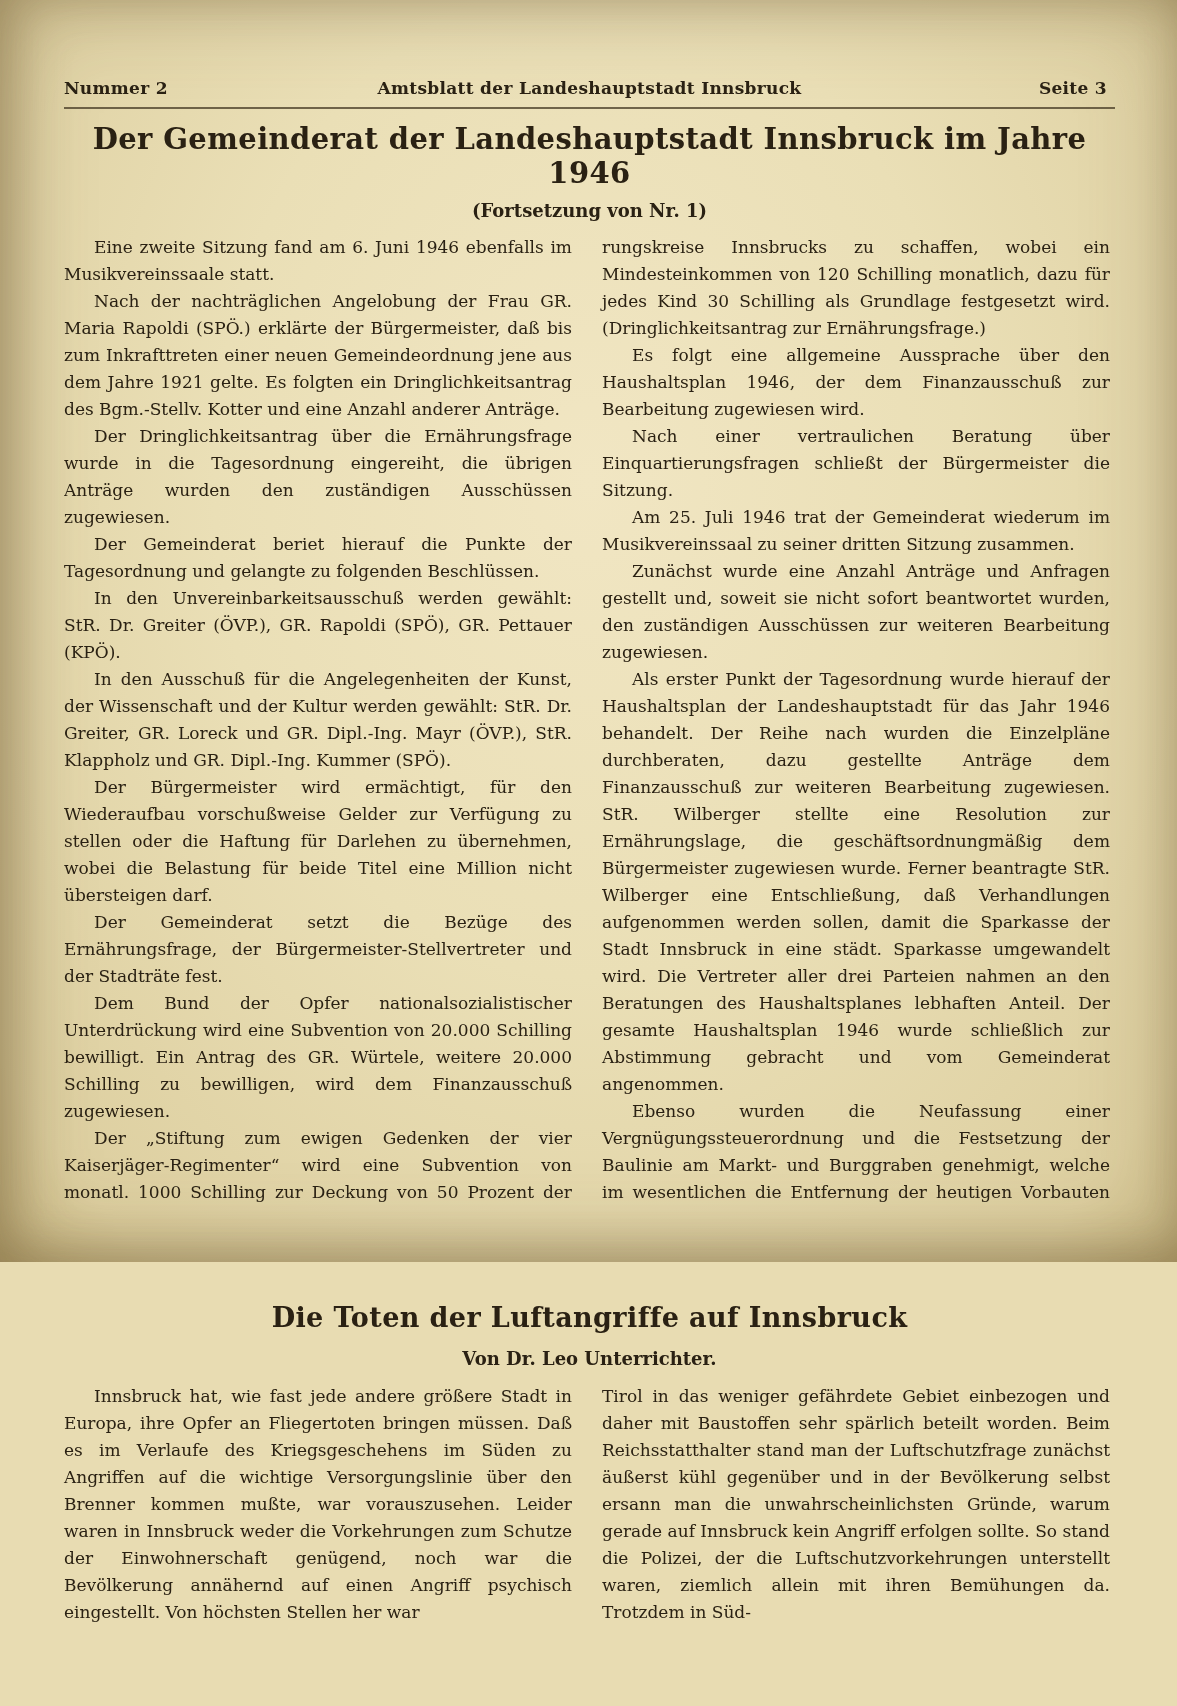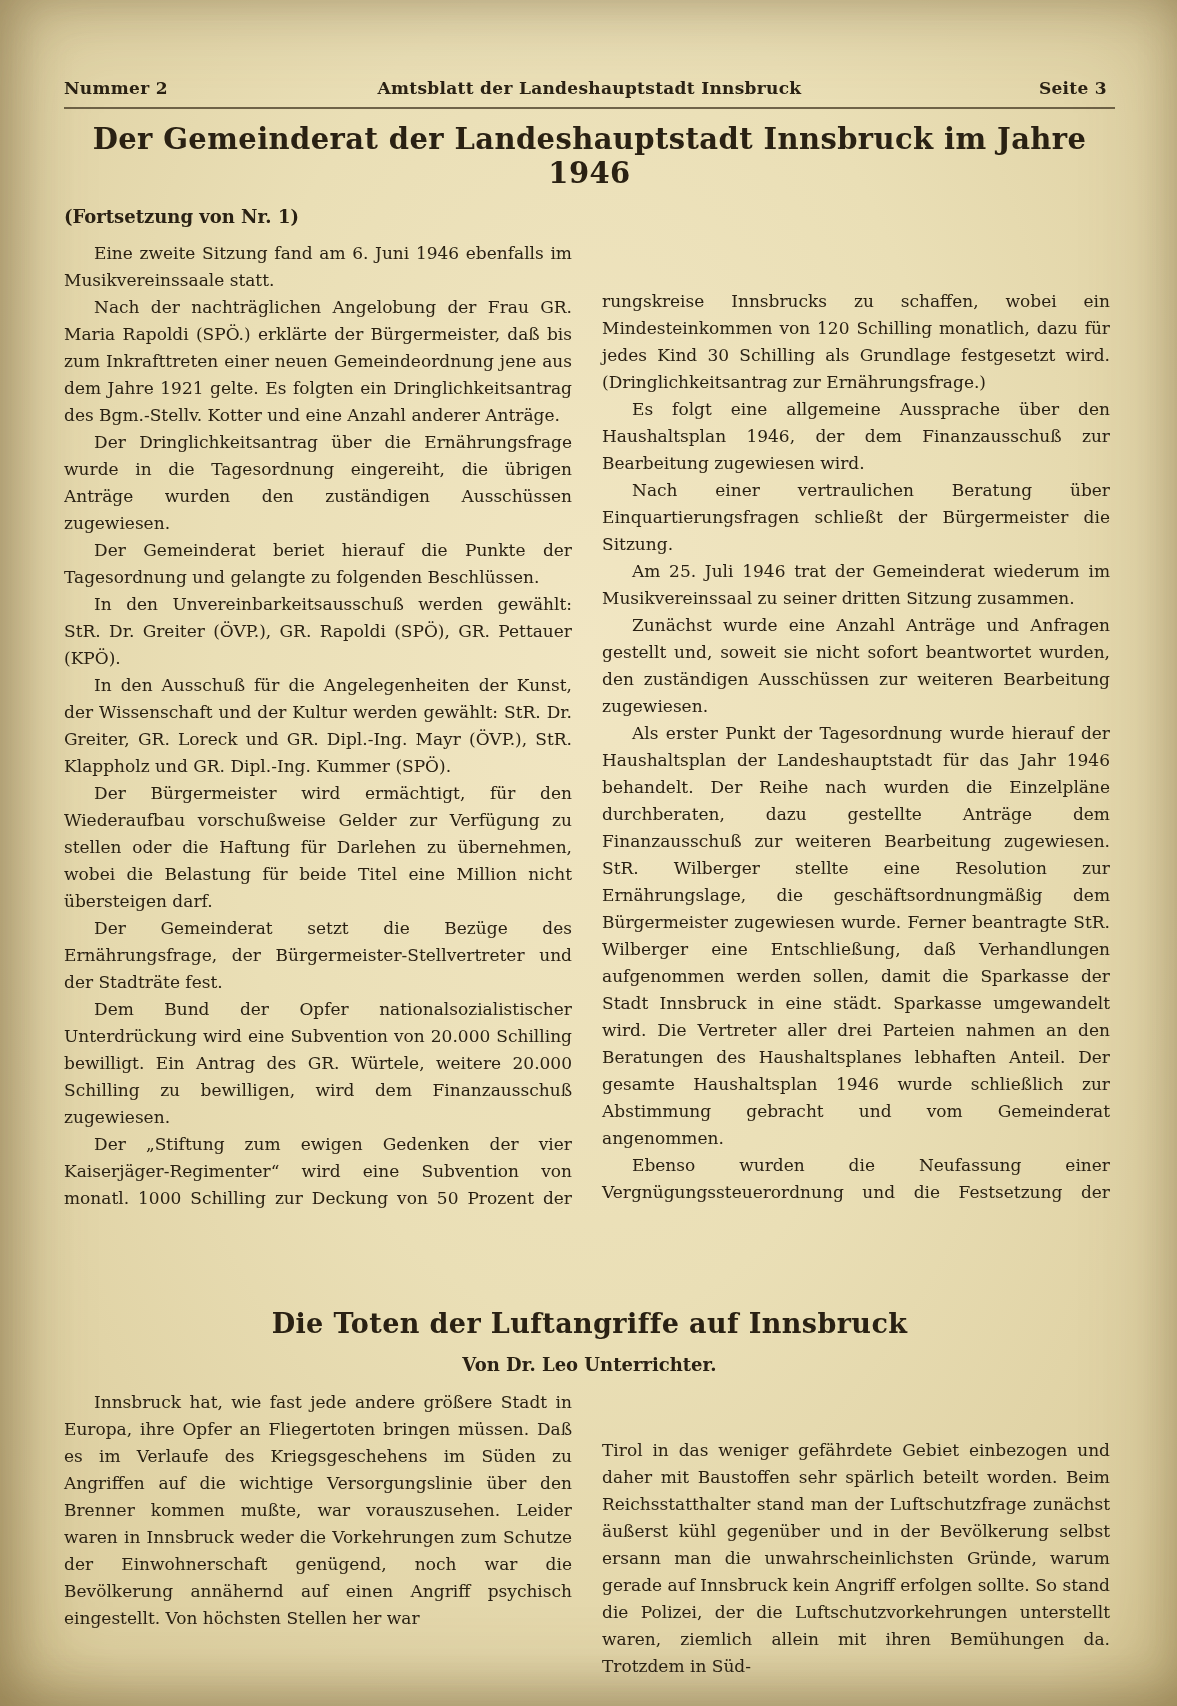--- a/index.html
+++ b/index.html
@@ -5,21 +5,21 @@
   html, body { margin: 0; padding: 0; }
   body {
     width: 1177px; height: 1706px;
     overflow: hidden;
     font-family: "DejaVu Serif", serif;
     color: var(--ink, #2a2113);
     background: var(--paper, #e8dcb2);
   }
   .page {
     box-sizing: border-box;
-    width: 1177px; height: 1706px;
+    width: 1177px; height: 1262px;
     padding: 78px 62px 0 64px;
     background: radial-gradient(ellipse at 50% 38%, #f1e6c3 0%, #eadfb6 45%, #ddcfa0 88%, #d2c28e 100%);
     box-shadow: inset 0 0 95px rgba(96, 74, 32, .30), inset 22px 0 50px rgba(96, 74, 32, .22), inset 0 -18px 40px rgba(96,74,32,.18);
   }
   .masthead {
     display: grid;
     grid-template-columns: 1fr auto 1fr;
     align-items: baseline;
     font-size: 17px;
     font-weight: bold;
@@ -35,40 +35,40 @@
     margin-top: 9px;
   }
   .title1 {
     font-size: 29px;
     font-weight: bold;
     text-align: center;
     margin: 13px 0 0 0;
     letter-spacing: .4px;
   }
   .subtitle {
-    text-align: left;
+    text-align: center;
     font-size: 18px;
     font-weight: bold;
-    margin-top: 16px;
+    margin-top: 10px;
   }
   .cols {
     display: flex;
     gap: 30px;
     margin-top: 13px;
   }
   .col {
     width: 508px;
     flex: 0 0 508px;
     font-size: 17px;
     line-height: 27px;
     text-align: justify;
   }
   .cols-a1 { height: 972px; overflow: hidden; }
   .para { margin: 0; text-indent: 30px; }
-  .para.noindent { text-indent: 0; margin-top: 48px; }
+  .para.noindent { text-indent: 0; }
   .title2 {
     font-size: 27px;
     font-weight: bold;
     text-align: center;
     margin: 96px 0 0 0;
     letter-spacing: .4px;
   }
   .byline {
     text-align: center;
     font-size: 18px;

